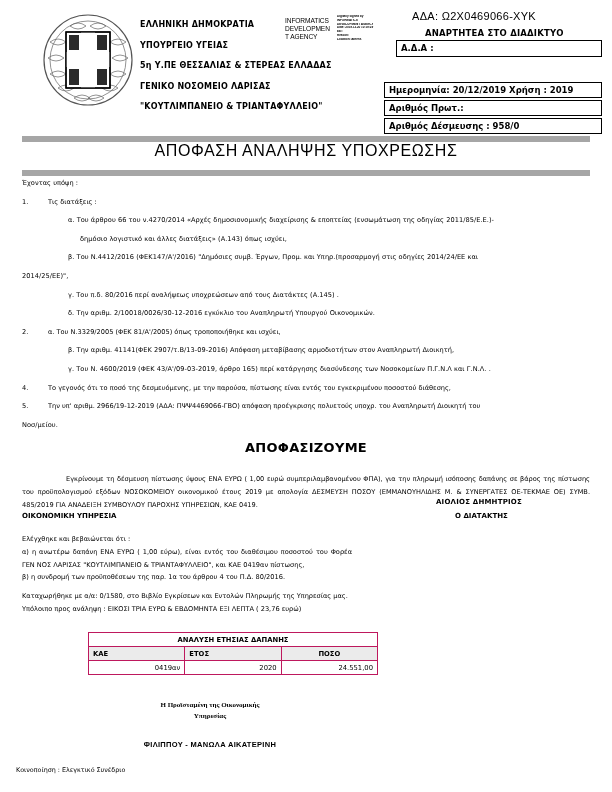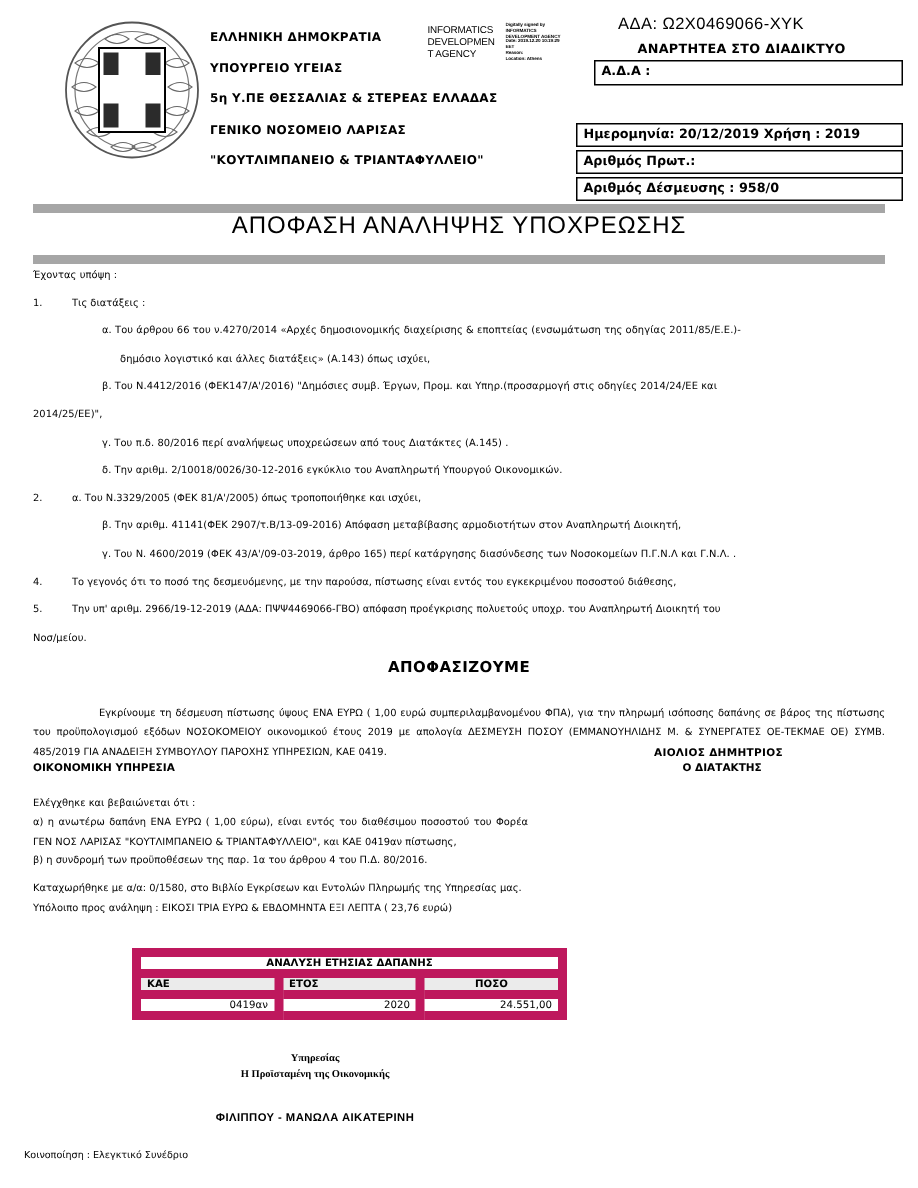--- a/index.html
+++ b/index.html
@@ -161,21 +161,21 @@
   }
   .num-row .num {
     position: absolute;
     left: 22px;
     top: 0;
     width: 20px;
   }
 
   .center-bold {
     text-align: center;
-    font-size: 10px;
+    font-size: 13px;
     font-weight: bold;
     letter-spacing: 0.3px;
   }
 
   .decision-p {
     padding: 0 22px 0 22px;
     font-size: 6.6px;
     line-height: 1.95;
     text-align: justify;
     text-justify: inter-word;
@@ -223,21 +223,21 @@
     top: 632px;
     width: 290px;
   }
   table.expense {
     border-collapse: collapse;
     width: 290px;
     table-layout: fixed;
   }
   table.expense th,
   table.expense td {
-    border: 6px solid #be185d;
+    border: 1px solid #be185d;
     font-size: 6.8px;
     height: 14px;
     padding: 0 4px;
     box-sizing: border-box;
   }
   table.expense th {
     background: #ebebeb;
     font-weight: bold;
     text-align: left;
   }
@@ -432,21 +432,21 @@
         <tr>
           <td>0419αν</td>
           <td>2020</td>
           <td class="amount">24.551,00</td>
         </tr>
       </tbody>
     </table>
   </div>
 
   <div class="fin-head">
+    <div>Η Προϊσταμένη της Οικονομικής</div>
     <div>Υπηρεσίας</div>
-    <div>Η Προϊσταμένη της Οικονομικής</div>
   </div>
 
   <div class="fin-name">ΦΙΛΙΠΠΟΥ - ΜΑΝΩΛΑ ΑΙΚΑΤΕΡΙΝΗ</div>
 
   <div class="notify">Κοινοποίηση : Ελεγκτικό Συνέδριο</div>
 
 </div>
 
 </body></html>

